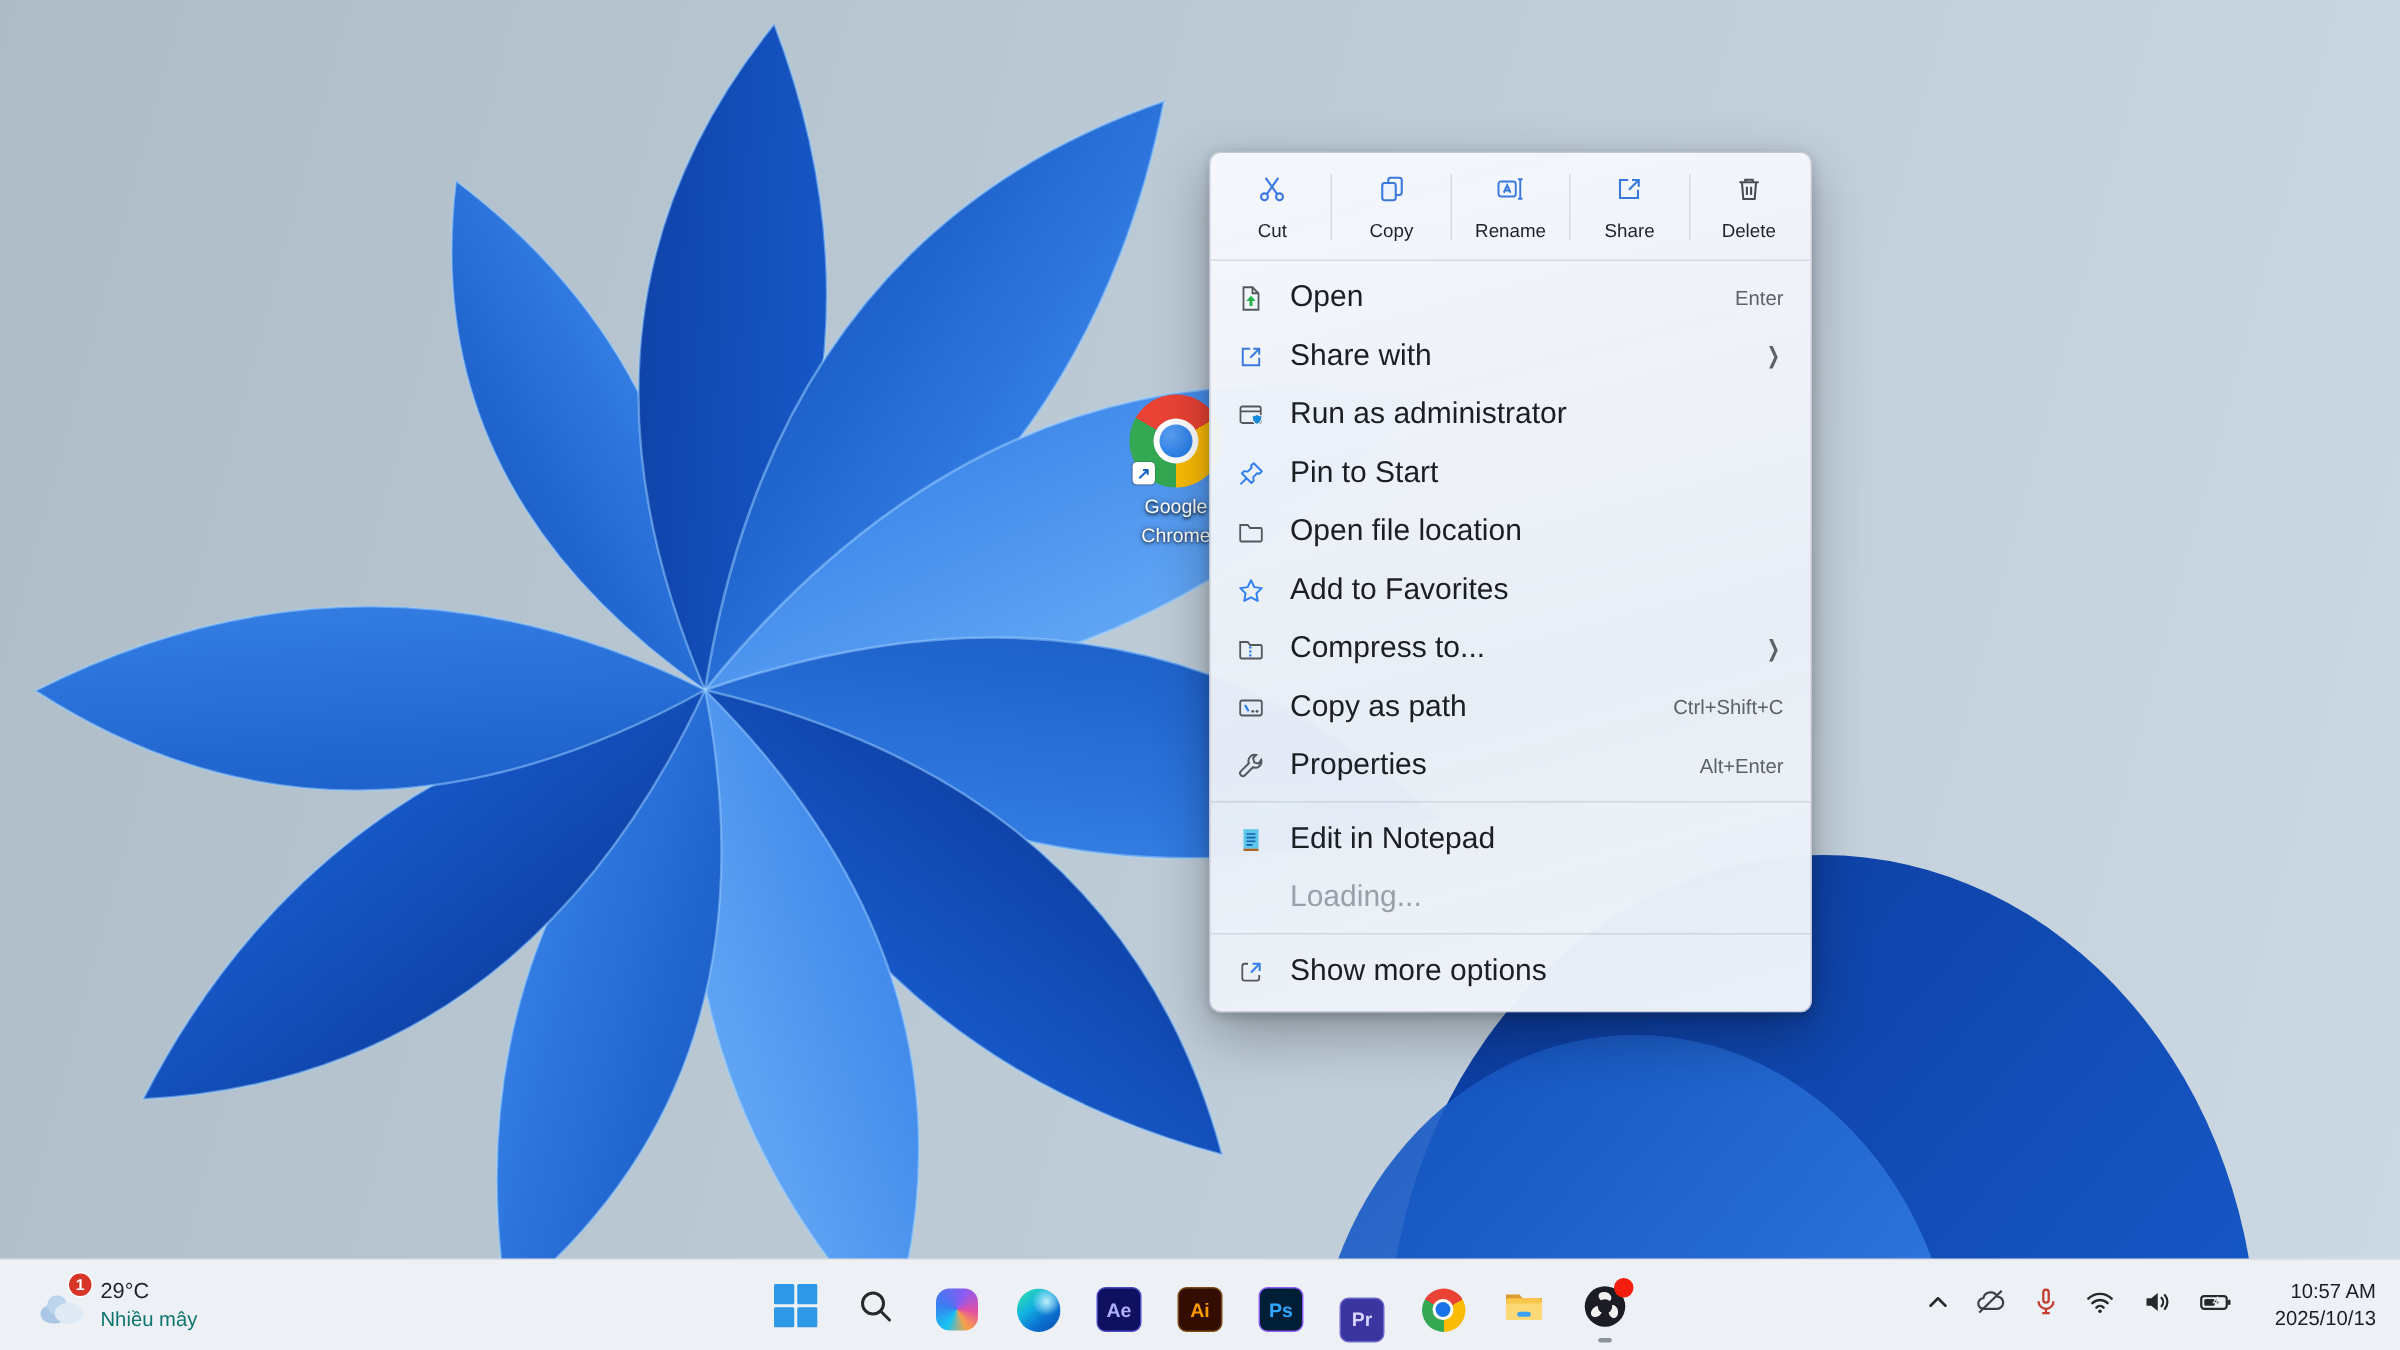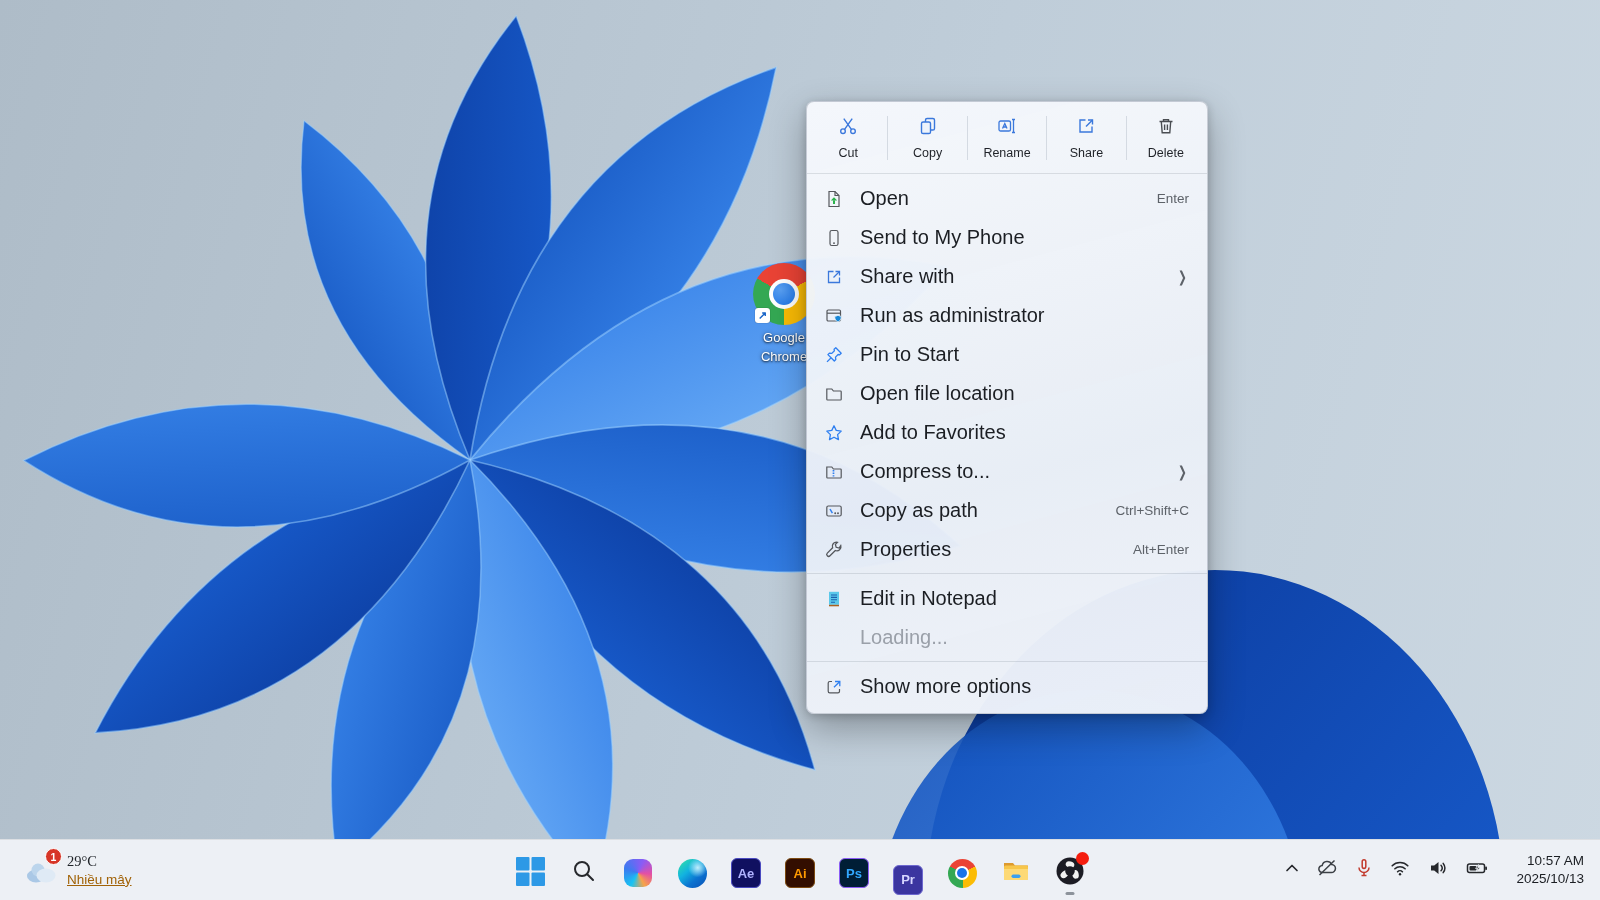--- a/index.html
+++ b/index.html
@@ -50,22 +50,22 @@
   .taskbar { position:absolute; left:0; bottom:0; width:1600px; height:61px; z-index:20;
       background:#edf0f5; border-top:1px solid rgba(0,0,0,.07);
       display:flex; align-items:center; }
   .weather { position:absolute; left:14px; top:0; height:100%; display:flex; align-items:center;
       gap:9px; padding:0 10px; cursor:default; }
   .weather-icon-wrap { position:relative; width:34px; height:30px; }
   .weather-badge { position:absolute; right:-4px; top:-7px; min-width:17px; height:17px; background:#d73527;
       border:1.5px solid #fff; border-radius:50%; color:#fff; font-size:10.5px; font-weight:bold;
       display:flex; align-items:center; justify-content:center; z-index:2; }
   .weather-text { display:flex; flex-direction:column; line-height:1.3; }
-  .weather-temp { font-size:14.5px; color:#1f2328;font-family:Liberation Serif, serif; }
-  .weather-cond { font-size:13.5px; color:#a16207;text-decoration:underline; }
+  .weather-temp { font-size:14.5px; color:#1f2328; }
+  .weather-cond { font-size:13.5px; color:#0f766e; }
   .task-center { margin:0 auto; display:flex; align-items:flex-end; gap:10px; height:100%;
       padding-bottom:4px; }
   .task-btn { position:relative; width:44px; height:46px; border-radius:6px; display:flex;
       align-items:center; justify-content:center; cursor:default; }
   .adobe-tile { width:30px; height:30px; border-radius:6px; display:flex; align-items:center;
       justify-content:center; font-size:13px; font-weight:bold; }
   .copilot-blob { width:28px; height:28px; border-radius:9px;
       background:conic-gradient(from 210deg,#18c3f2,#3b7bf0 22%,#8a5cf5 48%,#e44fa4 68%,#f7a348 84%,#18c3f2); }
   .edge-ball { width:29px; height:29px; border-radius:50%;
       background:radial-gradient(circle at 68% 30%,#bfeefc 0%,rgba(255,255,255,0) 34%),
@@ -219,29 +219,20 @@
           <path d="M5 2.5 h6 l4 4 v11 H5 z" fill="none" stroke="#54575c" stroke-width="1.2"></path>
           <path d="M11 2.5 v4 h4" fill="none" stroke="#54575c" stroke-width="1.2"></path>
           <path d="M10 8.2 l3.2 3.4 h-6.4 z" fill="#2bb24c"></path>
             <rect x="9" y="11.4" width="2" height="3.6" fill="#2bb24c"></rect>
         </svg>
       </span>
       <span class="mi-label">Open</span>
       <span class="mi-short">Enter</span>
     </div>
 
-    <div class="mi">
-      <span class="mi-ic">
-        <svg width="20" height="20" viewBox="0 0 20 20" fill="none" stroke="#54575c" stroke-width="1.2">
-          <rect x="6" y="2.5" width="8" height="15" rx="1.8"></rect>
-            <path d="M9 15.2 h2"></path>
-        </svg>
-      </span>
-      <span class="mi-label">Send to My Phone</span>
-    </div>
 
     <div class="mi">
       <span class="mi-ic">
         <svg width="20" height="20" viewBox="0 0 20 20" fill="none" stroke="#3b78dc" stroke-width="1.3">
           <path d="M9.5 4.5 H4.5 v11 h11 v-5"></path>
           <path d="M11.5 4.5 h4 v4"></path>
             <path d="M15.5 4.5 L9.5 10.5"></path>
         </svg>
       </span>
       <span class="mi-label">Share with</span>

